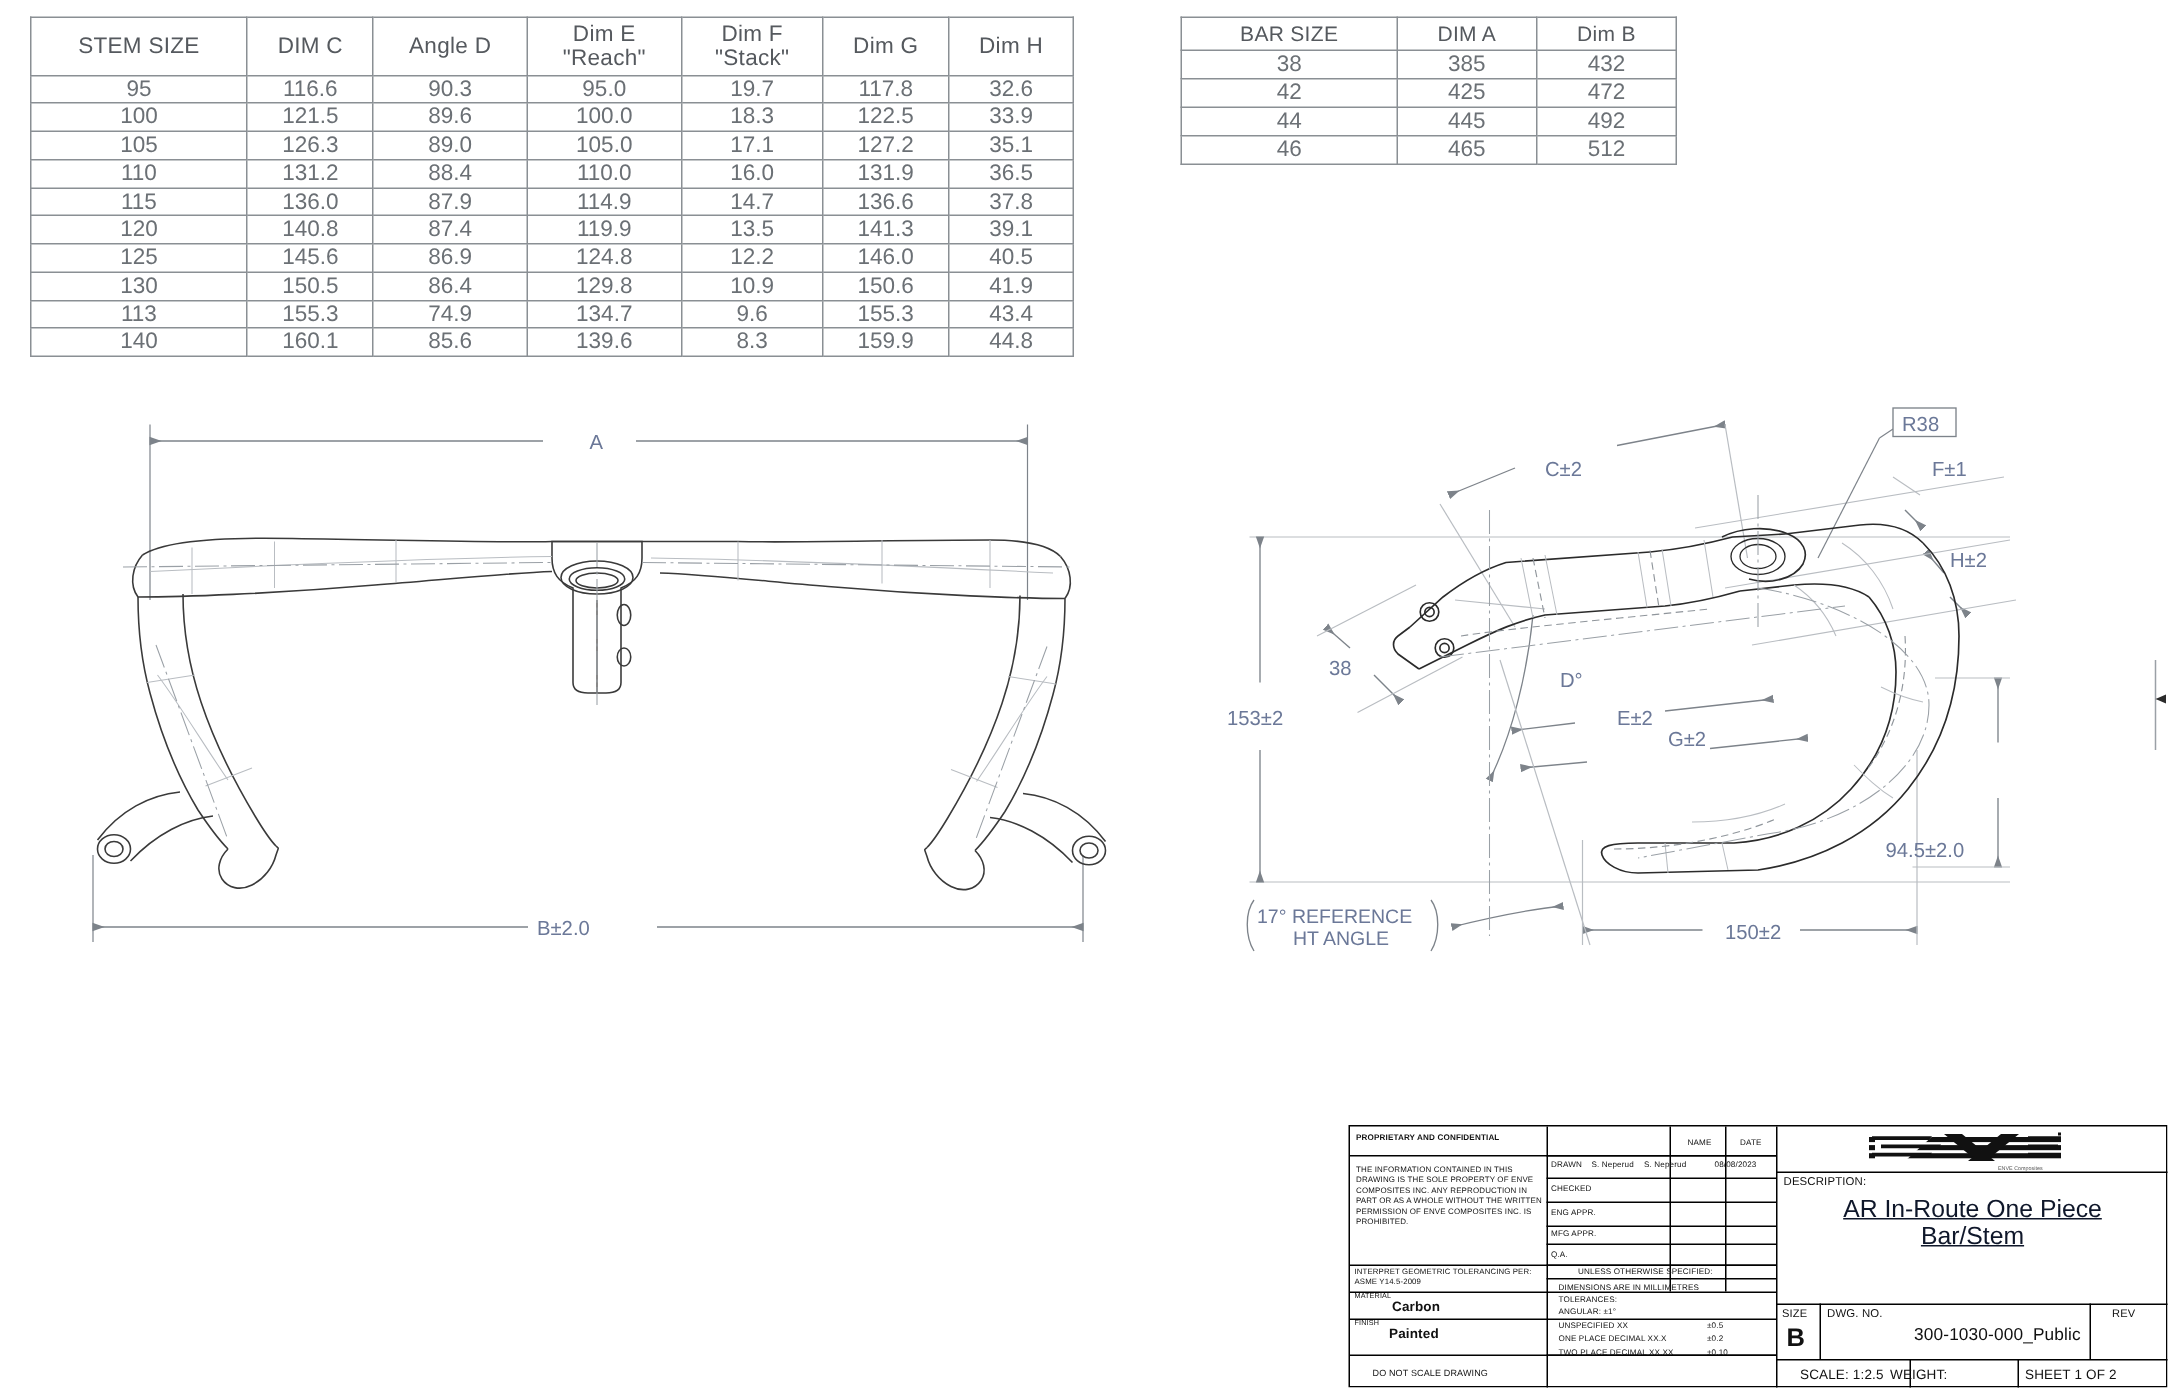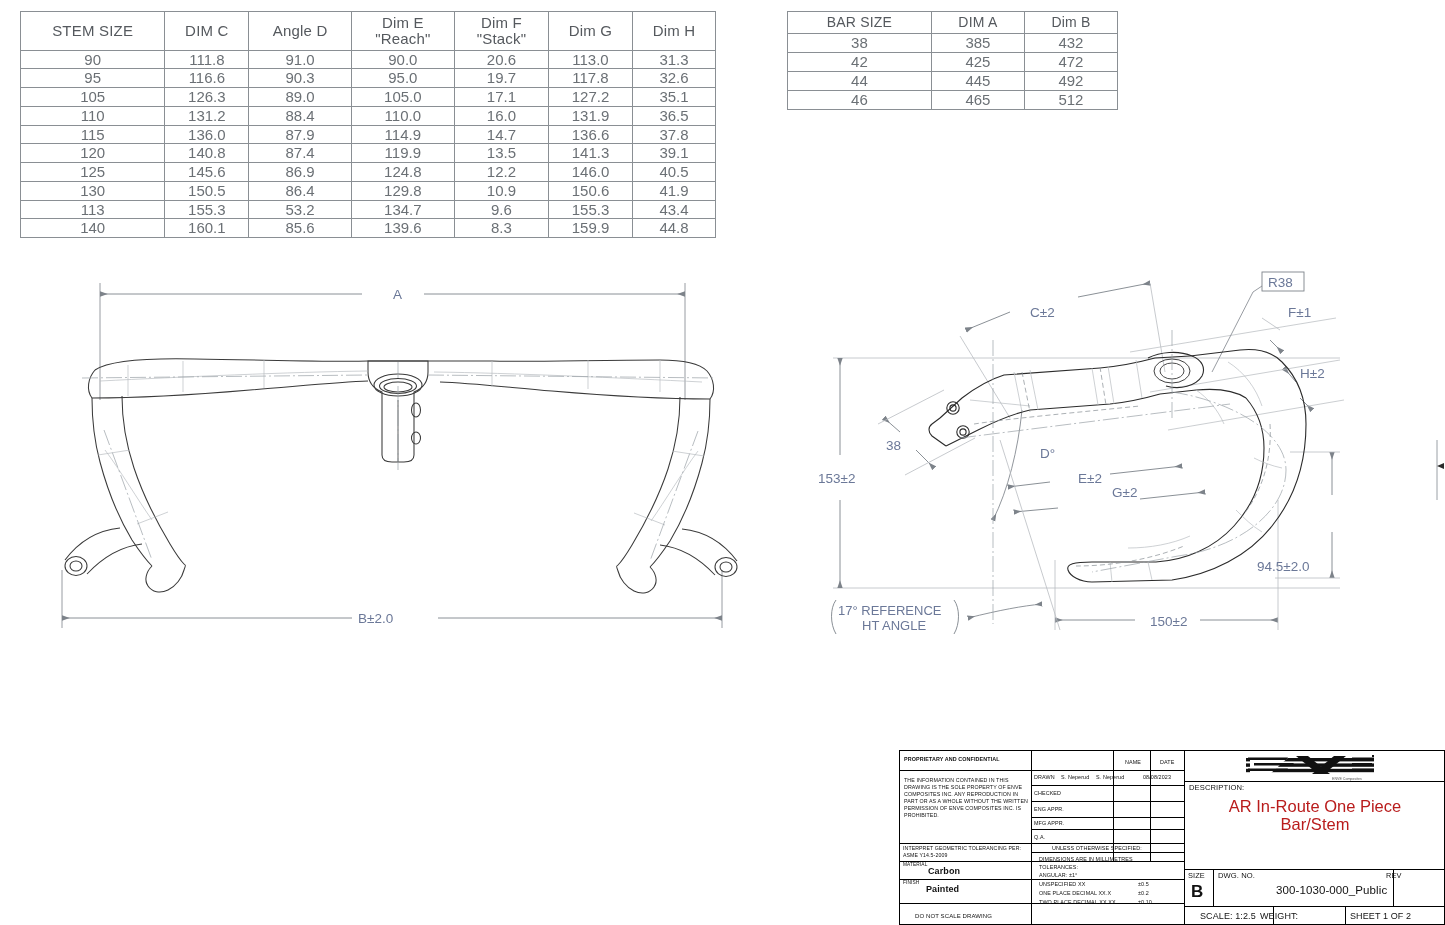--- a/index.html
+++ b/index.html
@@ -56,21 +56,21 @@
   .tb-line { position:absolute; background:#000; }
   .h { height:1px; left:0; right:0; }
   .v { width:1px; top:0; bottom:0; }
   .tbtxt { position:absolute; line-height:1.18; letter-spacing:.1px; }
   .lbl { font-size:5.4px; font-weight:700; }
   .lbl-n { font-size:5.4px; font-weight:400; }
   .cap { font-size:6.4px; font-weight:700; }
   .thin { font-size:5.2px; }
 
   #logo-box { position:absolute; left:284px; top:1px; width:261px; height:28px; }
-  #desc-title { font-size:16.5px; color:#b91c1c; text-align:center; line-height:1.12; }
+  #desc-title { font-size:16.5px; color:#0f172a; text-align:center; line-height:1.12;text-decoration:underline; }
   #dwgno { font-size:11.5px; }
   #sizeB { font-size:17px; font-weight:700; }
 
   .note-blk { font-size:5.3px; line-height:1.32; }
   .tol-blk { font-size:5.4px; line-height:1.42; }
 </style>
 </head>
 <body>
 
 <div id="sheet">
@@ -84,38 +84,38 @@
       <th>Dim E
 "Reach"</th>
       <th>Dim F
 "Stack"</th>
       <th>Dim G</th>
       <th>Dim H</th>
     </tr>
       </thead>
     <tbody>
       <tr>
-          <td>90</td>
-          <td>111.8</td>
-          <td>91.0</td>
-          <td>90.0</td>
-          <td>20.6</td>
-          <td>113.0</td>
-          <td>31.3</td>
-        </tr>
-      <tr>
           <td>95</td>
           <td>116.6</td>
           <td>90.3</td>
           <td>95.0</td>
           <td>19.7</td>
           <td>117.8</td>
           <td>32.6</td>
         </tr>
       <tr>
+          <td>100</td>
+          <td>121.5</td>
+          <td>89.6</td>
+          <td>100.0</td>
+          <td>18.3</td>
+          <td>122.5</td>
+          <td>33.9</td>
+        </tr>
+      <tr>
           <td>105</td>
           <td>126.3</td>
           <td>89.0</td>
           <td>105.0</td>
           <td>17.1</td>
           <td>127.2</td>
           <td>35.1</td>
         </tr>
       <tr>
           <td>110</td>
@@ -158,21 +158,21 @@
           <td>150.5</td>
           <td>86.4</td>
           <td>129.8</td>
           <td>10.9</td>
           <td>150.6</td>
           <td>41.9</td>
         </tr>
       <tr>
           <td>113</td>
           <td>155.3</td>
-          <td>53.2</td>
+          <td>74.9</td>
           <td>134.7</td>
           <td>9.6</td>
           <td>155.3</td>
           <td>43.4</td>
         </tr>
       <tr>
           <td>140</td>
           <td>160.1</td>
           <td>85.6</td>
           <td>139.6</td>
@@ -554,21 +554,21 @@
     <div class="tbtxt lbl-n" style="left:289px; top:33px; font-size:7.6px;">DESCRIPTION:</div>
     <div id="desc-title" class="tb-abs" style="left:286px; top:46px; width:258px;">
       <div>AR In-Route One Piece</div>
       <div>Bar/Stem</div>
     </div>
 
     <div class="tbtxt lbl-n" style="left:288px; top:121px; font-size:7.4px;">SIZE</div>
     <div id="sizeB" class="tbtxt" style="left:291px; top:131px;">B</div>
     <div class="tbtxt lbl-n" style="left:318px; top:121px; font-size:7.6px;">DWG.  NO.</div>
     <div id="dwgno" class="tbtxt" style="left:340px; top:133px;margin-left:36px;">300-1030-000_Public</div>
-    <div class="tbtxt lbl-n" style="left:486px; top:121px; font-size:7.4px;">REV</div>
+    <div class="tbtxt lbl-n" style="left:508px; top:121px; font-size:7.4px;">REV</div>
     <div class="tbtxt lbl-n" style="left:515px; top:134px; font-size:8px;"></div>
 
     <div class="tbtxt" style="left:300px; top:160px; font-size:9px;">SCALE: 1:2.5</div>
     <div class="tbtxt" style="left:360px; top:160px; font-size:9px;">WEIGHT:</div>
     <div class="tbtxt" style="left:450px; top:160px; font-size:9px;">SHEET 1 OF 2</div>
   </div>
 
 </div>
 
 </body></html>

